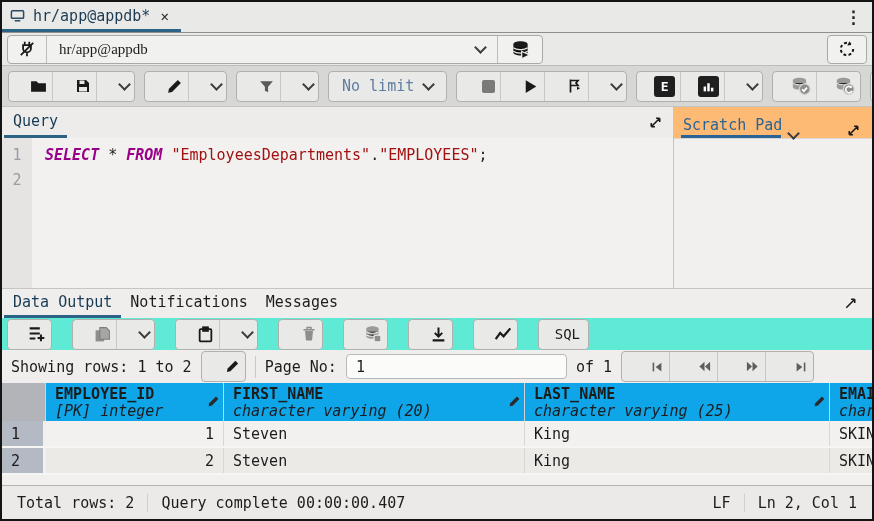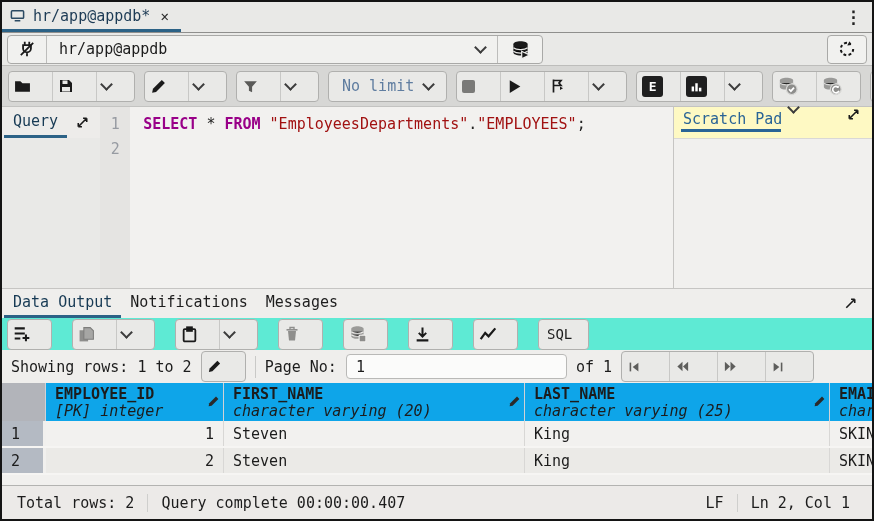--- a/index.html
+++ b/index.html
@@ -11,49 +11,49 @@
   .tabbar{height:30px;flex:none;display:flex;align-items:stretch;background:#e9e9e7;border-bottom:1px solid #8f8f8d;}
   .doc-tab{display:flex;align-items:center;gap:8px;padding:0 12px 0 8px;border-bottom:3px solid #2c6286;color:#1d3b55;cursor:default;}
   .doc-tab .title{letter-spacing:0;}
   .close-x{font-size:14px;color:#2a2a2a;margin-left:2px;}
   .kebab{margin-left:auto;display:flex;align-items:center;padding:0 10px;font-size:17px;font-weight:bold;color:#222;}
   
   .connbar{height:32px;flex:none;display:flex;align-items:center;background:#e9e9e7;border-bottom:1px solid #bdbdbb;padding:0 5px;}
   .conn-combo{height:27px;display:flex;align-items:center;border:1px solid #a9a9a7;border-radius:4px;background:#f1f1ef;overflow:hidden;}
   .conn-seg{display:flex;align-items:center;justify-content:center;height:100%;}
   .conn-plug{width:38px;border-right:1px solid #bdbdbb;}
-  .conn-text{width:404px;padding-left:12px;justify-content:flex-start;color:#1c1c1c;}
+  .conn-text{width:404px;padding-left:12px;justify-content:flex-start;color:#1c1c1c;font-family:Liberation Serif, serif;}
   .conn-chev{width:34px;}
   .conn-db{width:44px;border-left:1px solid #bdbdbb;}
   .conn-reset{margin-left:auto;width:38px;height:27px;display:flex;align-items:center;justify-content:center;border:1px solid #a9a9a7;border-radius:4px;background:#f1f1ef;}
   
   .toolbar{height:40px;flex:none;display:flex;align-items:center;gap:9px;padding:0 6px;background:#d7d7d5;border-bottom:1px solid #c3c3c1;}
   .grp{display:flex;height:29px;border:1px solid #b0b0ae;border-radius:4px;background:#e9e9e7;overflow:hidden;flex:none;}
-  .tbtn{display:flex;align-items:center;justify-content:flex-start;min-width:33px;padding:0 5px;border-left:1px solid #c8c8c6;cursor:pointer;}
+  .tbtn{display:flex;align-items:center;justify-content:flex-end;min-width:33px;padding:0 5px;border-left:1px solid #c8c8c6;cursor:pointer;}
   .tbtn:first-child{border-left:none;}
   .tbtn.narrow{min-width:27px;}
   .chev{display:inline-block;width:7px;height:7px;border-right:2px solid #3c3c3c;border-bottom:2px solid #3c3c3c;transform:rotate(45deg);margin-top:-4px;}
   .limit-btn{color:#5f7da0;gap:10px;padding:0 13px;}
   .darksq{width:21px;height:21px;background:#1f1f1f;border-radius:3px;display:flex;align-items:center;justify-content:center;color:#fff;font-size:13px;font-weight:bold;}
   .stop-sq{width:13px;height:13px;background:#7a7a78;border-radius:2px;}
   
   .editor-region{height:181px;flex:none;display:flex;}
-  .pane-left{width:671px;flex:none;display:flex;flex-direction:row;border-right:1px solid #c6c5c3;}
+  .pane-left{width:671px;flex:none;display:flex;flex-direction:column;border-right:1px solid #c6c5c3;}
   .edit-tabs{height:31px;flex:none;display:flex;align-items:stretch;background:#edecea;padding:0 2px;}
   .tab{display:flex;align-items:center;padding:0 9px;border-bottom:3px solid transparent;color:#1d1d1d;cursor:pointer;}
   .tab.active{border-bottom-color:#2c6286;color:#173a54;}
   .icon-btn{display:flex;align-items:center;justify-content:center;padding:0 8px;cursor:pointer;}
   .editor{flex:1;display:flex;background:#f2f1ef;overflow:hidden;}
   .gutter{width:30px;flex:none;background:#e5e4e2;color:#979ba2;text-align:center;padding-top:5px;line-height:25px;}
   .code{padding:5px 0 0 13px;line-height:25px;white-space:pre;}
-  .tok-kw{color:#990088;font-weight:bold;}
+  .tok-kw{color:#990088;font-weight:bold;font-style:italic;}
   .tok-str{color:#a11111;}
   .tok-pl,.tok-op{color:#222;}
   .pane-right{flex:1;display:flex;flex-direction:column;background:#f1f0ee;}
-  .scratch-head{height:31px;flex:none;display:flex;align-items:flex-start;gap:8px;padding:0 7px;background:#fef9c3;}
+  .scratch-head{height:31px;flex:none;display:flex;align-items:flex-end;gap:8px;padding:0 7px;background:#fdba74;}
   .scratch-label{color:#2a6496;border-bottom:3px solid #2a6496;max-width:96px;overflow:hidden;white-space:nowrap;padding:3px 2px 1px 2px;}
   .scratch-body{flex:1;border-top:1px solid #d9d8d6;}
   
   .output-region{flex:1;display:flex;flex-direction:column;background:#efeeec;border-top:1px solid #c6c5c3;min-height:0;}
   .out-tabs{height:29px;flex:none;display:flex;align-items:stretch;background:#efeeec;padding:0 2px;}
   .out-toolbar{height:32px;flex:none;display:flex;align-items:center;gap:20px;padding:0 5px;background:#5eead4;}
   .sql-btn{font-size:14px;padding:0 8px;}
   .pag-row{height:33px;flex:none;display:flex;align-items:center;gap:9px;padding:0 9px;background:#efeeec;}
   .vsep{width:1px;height:22px;background:#c9c9c7;flex:none;}
   .page-input{width:210px;height:23px;border:1px solid #b9b9b7;border-radius:4px;background:#fbfbfa;
@@ -71,21 +71,21 @@
   .g-rnum{width:44px;flex:none;background:#b4bac3;border-right:3px solid #f1f0ee;box-sizing:border-box;display:flex;align-items:center;padding-left:9px;}
   .g-cell{flex:none;box-sizing:border-box;display:flex;align-items:center;padding:0 9px;border-right:1px solid #d8d7d5;overflow:hidden;white-space:nowrap;}
   .g-cell.num{justify-content:flex-end;}
   .row-odd .g-cell{background:#f2f1ef;}
   .row-even .g-cell{background:#ebeae7;}
   
   .statusbar{height:33px;flex:none;display:flex;align-items:center;background:#eceae8;border-top:1px solid #b3b3b1;}
   .sb-sep{width:1px;align-self:stretch;background:#cfcfcd;margin:0 13px;}
   .sb-item{white-space:nowrap;}
   .sb-left{padding-left:15px;display:flex;align-items:center;}
-  .sb-right{margin-left:auto;display:flex;align-items:flex-start;padding-right:22px;}
+  .sb-right{margin-left:auto;display:flex;align-items:flex-start;padding-right:15px;}
   svg{display:block;}
 </style>
 </head>
 <body>
 
 <div class="window">
 
   <div class="tabbar">
     <div class="doc-tab">
       <span>

